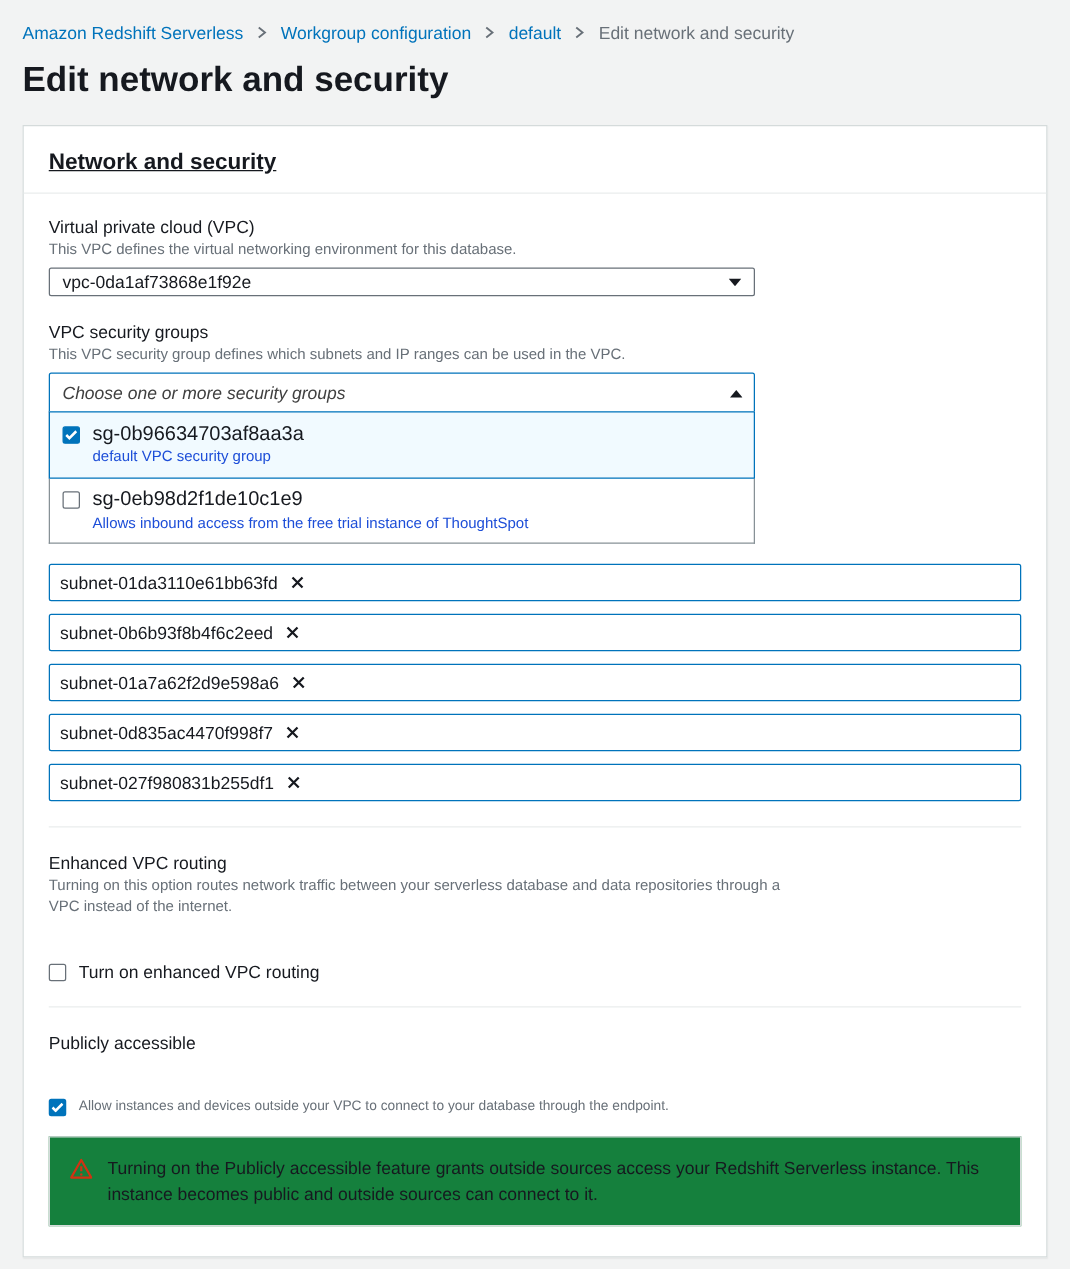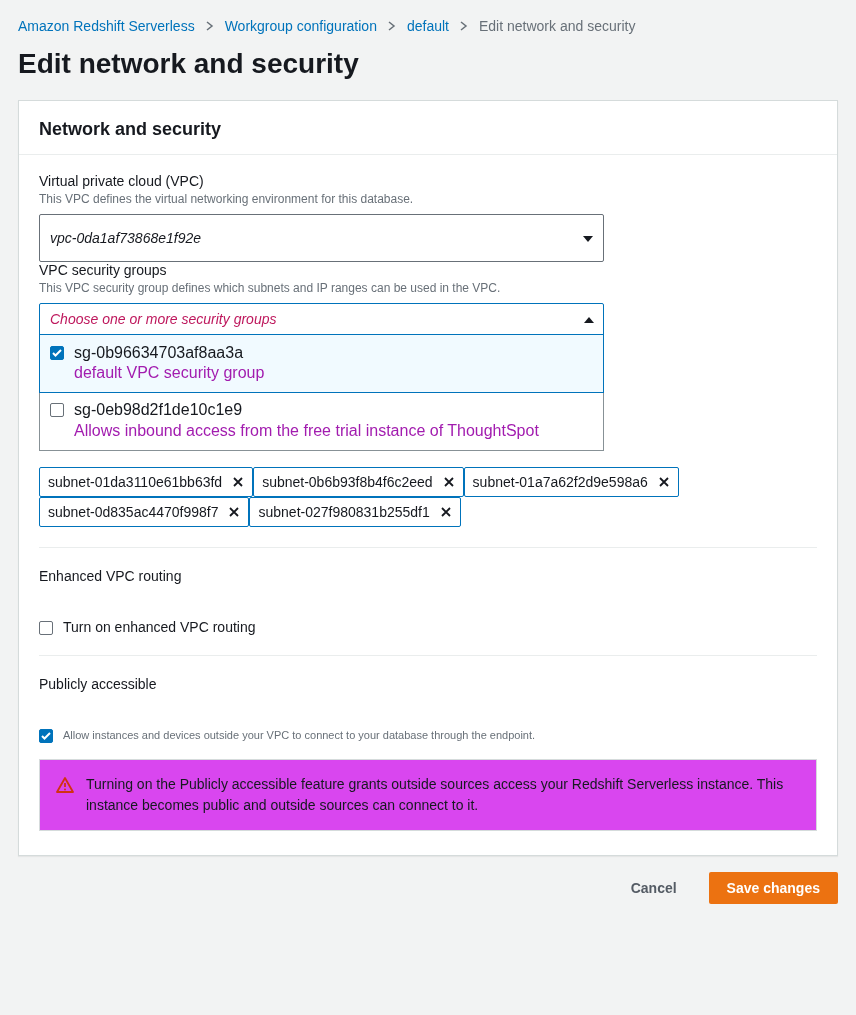--- a/index.html
+++ b/index.html
@@ -25,49 +25,48 @@
 h1.page-title { font-size: 28px; font-weight: 700; margin-bottom: 20px; }
 .panel {
   background: #fff;
   border: 1px solid #d5dbdb;
   box-shadow: 0 1px 1px rgba(0,0,0,0.05);
 }
 .panel-header {
   padding: 18px 20px 14px 20px;
   border-bottom: 1px solid #eaeded;
 }
-.panel-header h2 { font-size: 18px; font-weight: 700; }
+.panel-header h2 { font-size: 18px; font-weight: 700; text-decoration: underline; }
 .panel-body { padding: 18px 20px 24px 20px; }
-.field { }
+.field { margin-bottom: 20px; }
 .field-label { font-size: 14px; font-weight: 400; color: #16191f; margin-bottom: 2px; }
 .field-desc { font-size: 12px; color: #687078; margin-bottom: 6px; line-height: 1.4; }
 .select-box {
   position: relative;
   border: 1px solid #687078;
   border-radius: 2px;
-  height: 48px;
+  height: 23px;
   display: flex; align-items: center;
   padding: 0 10px;
   background: #fff;
   cursor: pointer;
   max-width: 565px;
-  font-style: italic;
 }
 .select-box .caret {
   position: absolute; right: 10px; top: 50%; transform: translateY(-50%);
 }
 .select-box.vpc { max-width: 565px; }
 .sg-wrapper { position: relative; max-width: 565px; }
 .sg-select {
   border: 1px solid #0073bb;
   border-radius: 2px 2px 0 0;
   height: 32px;
   display: flex; align-items: center;
   padding: 0 10px;
-  color: #be185d;
+  color: #404040;
   font-style: italic;
   background: #fff;
   cursor: pointer;
 }
 .sg-select .caret { position: absolute; right: 10px; top: 8px; }
 .dropdown {
   border: 1px solid #879196;
   border-top: none;
   background: #fff;
 }
@@ -83,22 +82,22 @@
 .dd-item.selected { background: #f1faff; border: 1px solid #0073bb; margin: -1px; position: relative; }
 .dd-item .cb {
   width: 14px; height: 14px; border: 1px solid #687078; border-radius: 2px;
   margin-top: 3px; flex-shrink: 0; background: #fff;
   display: flex; align-items: center; justify-content: center;
 }
 .dd-item.selected .cb { background: #0073bb; border-color: #0073bb; }
 .dd-item .cb svg { display: none; }
 .dd-item.selected .cb svg { display: block; }
 .dd-item .txt .id { font-size: 16px; color: #16191f; line-height: 1.3; }
-.dd-item .txt .desc { font-size: 16px; color: #a21caf; line-height: 1.3; }
-.chips { display: flex; flex-wrap: wrap; margin-top: 16px; }
+.dd-item .txt .desc { font-size: 12px; color: #1d4ed8; line-height: 1.3; }
+.chips { display: flex; flex-wrap: wrap; gap: 10px; margin-top: 16px; flex-direction: column; }
 .chip {
   border: 1px solid #0073bb;
   border-radius: 2px;
   display: flex; align-items: center;
   padding: 6px 8px;
   gap: 10px;
   background: #fff;
   font-size: 14px;
 }
 .chip .x { cursor: pointer; display: flex; }
@@ -113,21 +112,21 @@
 .checkbox svg { display: none; }
 .checkbox.checked svg { display: block; }
 .checkbox-row .lbl { font-size: 14px; }
 .checkbox-row .sub { font-size: 11px; color: #687078; margin-top: 2px; }
 .alert {
   border: 1px solid #d5dbdb;
   padding: 14px 16px;
   display: flex;
   gap: 12px;
   margin-top: 16px;
-  background: #d946ef;
+  background: #15803d;
 }
 .alert .icon { flex-shrink: 0; margin-top: 2px; }
 .alert .msg { font-size: 14px; line-height: 1.5; }
 .actions {
   display: flex; justify-content: flex-end; gap: 14px;
   padding: 16px 0 2px 0;
 }
 .btn {
   border-radius: 2px;
   padding: 8px 18px;
@@ -266,20 +265,21 @@
                 </svg>
             </span>
           </div>
         </div>
       </div>
 
       <div class="divider"></div>
 
       <div class="field" style="margin-bottom:16px;">
         <div class="field-label">Enhanced VPC routing</div>
+        <div class="field-desc" style="max-width:610px;">Turning on this option routes network traffic between your serverless database and data repositories through a VPC instead of the internet.</div>
         <div class="checkbox-row">
           <div class="checkbox">
             
           </div>
           <div>
             <div class="lbl">Turn on enhanced VPC routing</div>
           </div>
         </div>
       </div>
 

